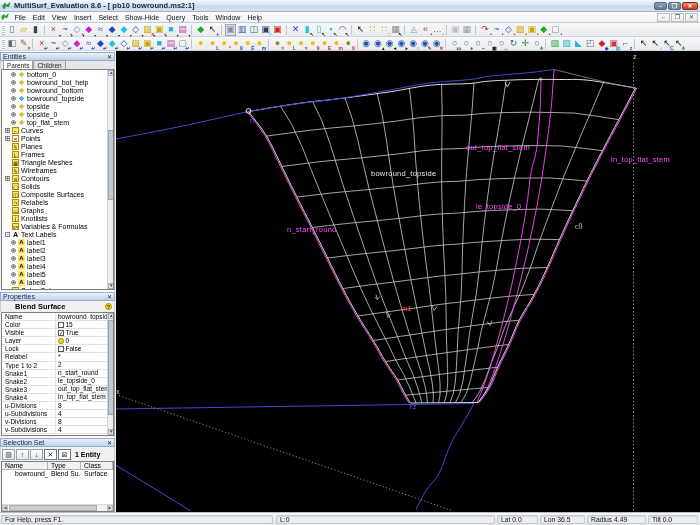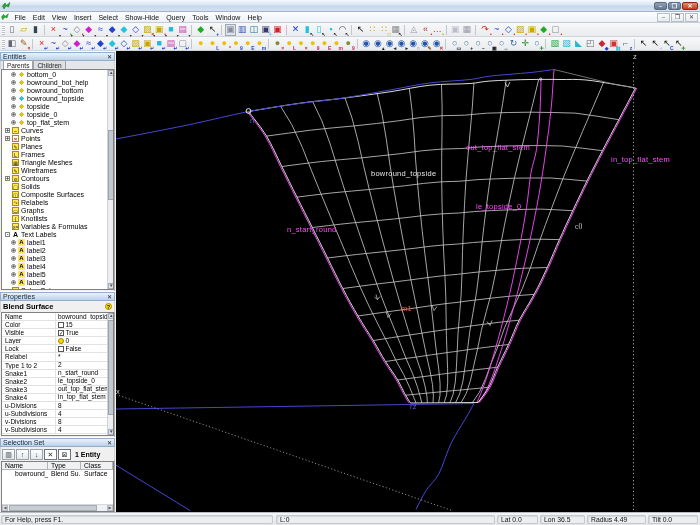--- a/index.html
+++ b/index.html
@@ -84,21 +84,21 @@
 .ticon.lab { background:#ffe860; color:#000; font-weight:bold; font-size:6px; line-height:7px; }
 .tlabel { font-size:7px; }
 .vscroll { position:absolute; right:0; top:0; bottom:0; width:6px; background:#eceef2; border-left:1px solid #cfd3d9; }
 .vscroll .sa { position:absolute; left:0; width:6px; height:6px; background:#dde1e7; border:1px solid #a9b0ba; color:#445; font-size:4.5px; line-height:4.5px; text-align:center; }
 .vscroll .sa.up { top:0; } .vscroll .sa.dn { bottom:0; }
 .vscroll .sthumb { position:absolute; left:0; width:6px; background:#c2c8d0; border:1px solid #9aa2ac; }
 
 
 .typerow { height:11px; background:#f0f0f0; border-left:1px solid #cdd2d8; border-right:1px solid #cdd2d8;
   display:flex; align-items:center; padding:0 2px; }
-.typerow .ttl { font-size:7.5px; font-weight:bold; }
+.typerow .ttl { font-size:7.5px; font-weight:bold;margin-left:12px; }
 .typerow .phelp { margin-left:auto; width:7px; height:7px; border-radius:50%; background:#ffd800;
   border:1px solid #a89000; font-size:5.5px; line-height:6px; text-align:center; font-weight:bold; color:#223; }
 .gridwrap { position:absolute; left:1px; right:1px; top:20px; bottom:1px; background:#fff;
   border:1px solid #808080; overflow:hidden; }
 .pgrid { position:absolute; left:0; right:6px; top:0; bottom:0; }
 .prow { height:8.1px; display:flex; border-bottom:1px solid #e2e2e2; }
 .pk { width:54px; padding-left:3px; border-right:1px solid #e2e2e2; font-size:6.5px; line-height:8px; white-space:nowrap; overflow:hidden; }
 .pv { flex:1; padding-left:2px; font-size:6.5px; line-height:8px; white-space:nowrap; overflow:hidden; display:flex; align-items:center; }
 .pg { flex:0 0 auto; margin-right:1.5px; font-style:normal; }
 .pg.swatch { width:6px; height:6px; border:1px solid #555; background:#fff; }
@@ -134,20 +134,21 @@
 </style>
 </head>
 <body>
 
 <div class="titlebar">
   <span class="app-icon">
     <svg width="9" height="8" viewBox="0 0 9 8">
         <path d="M0.5 4 L3 1 L4.5 3.5 L8 0.5 L6.5 5 L4 3.8 L2 7 Z" fill="#1fae2a" stroke="#0a6b12" stroke-width="0.5"></path>
       </svg>
   </span>
+  <span class="title-text">MultiSurf_Evaluation 8.6 - [ pb10 bowround.ms2:1]</span>
   <span class="winbtns">
     <span class="wbtn">–</span>
     <span class="wbtn">❐</span>
     <span class="wbtn close">✕</span>
   </span>
 </div>
 
 <div class="menubar">
   <span class="mdi-icon">
     <svg width="8" height="8" viewBox="0 0 8 8">

